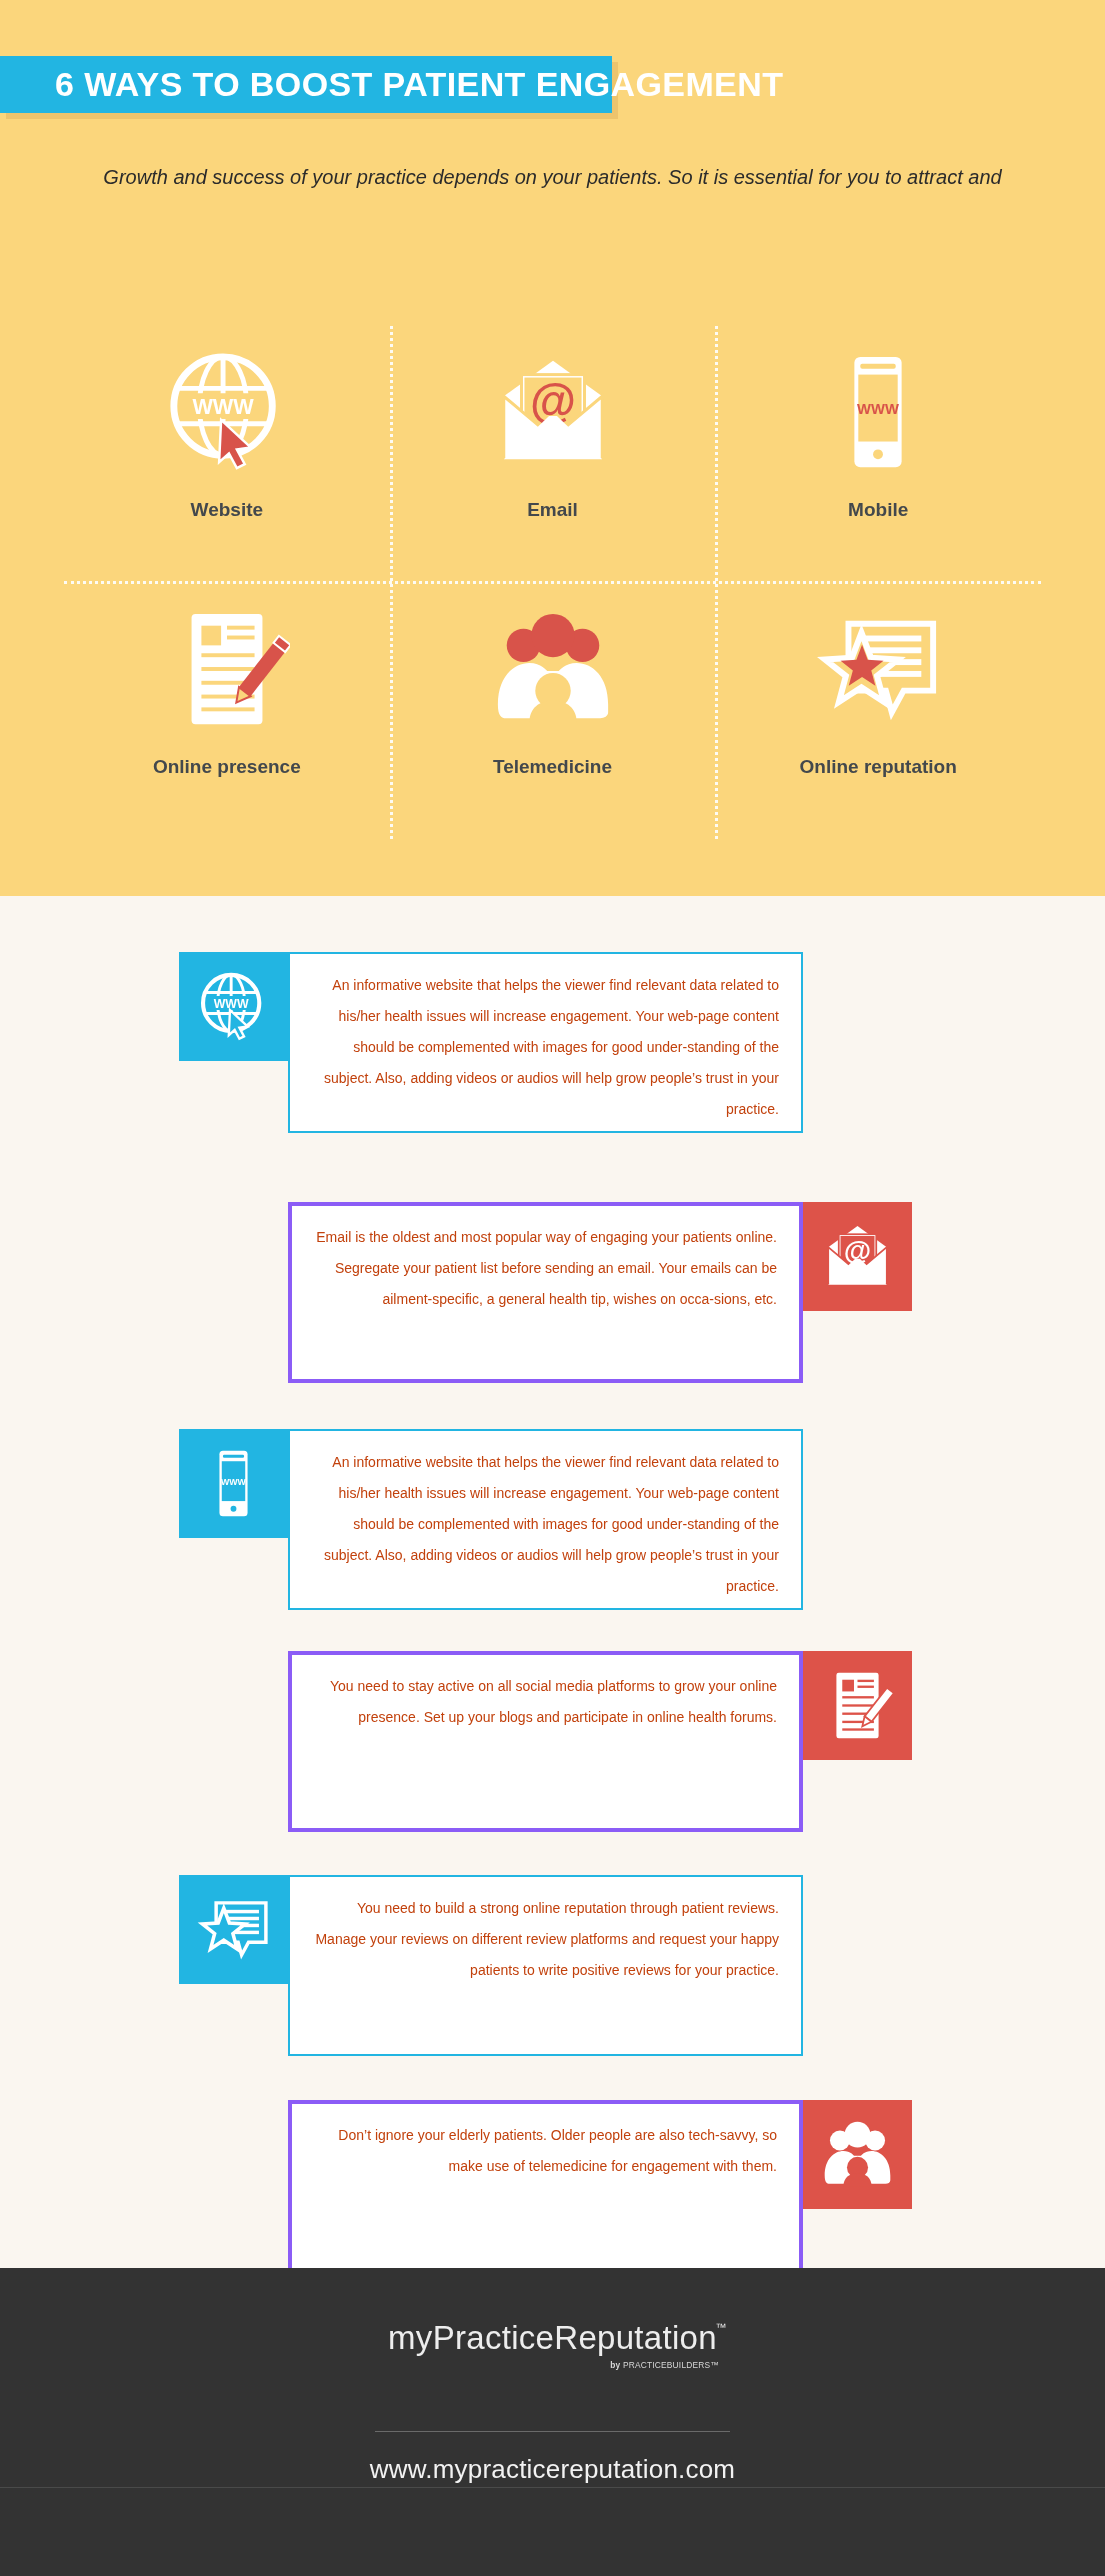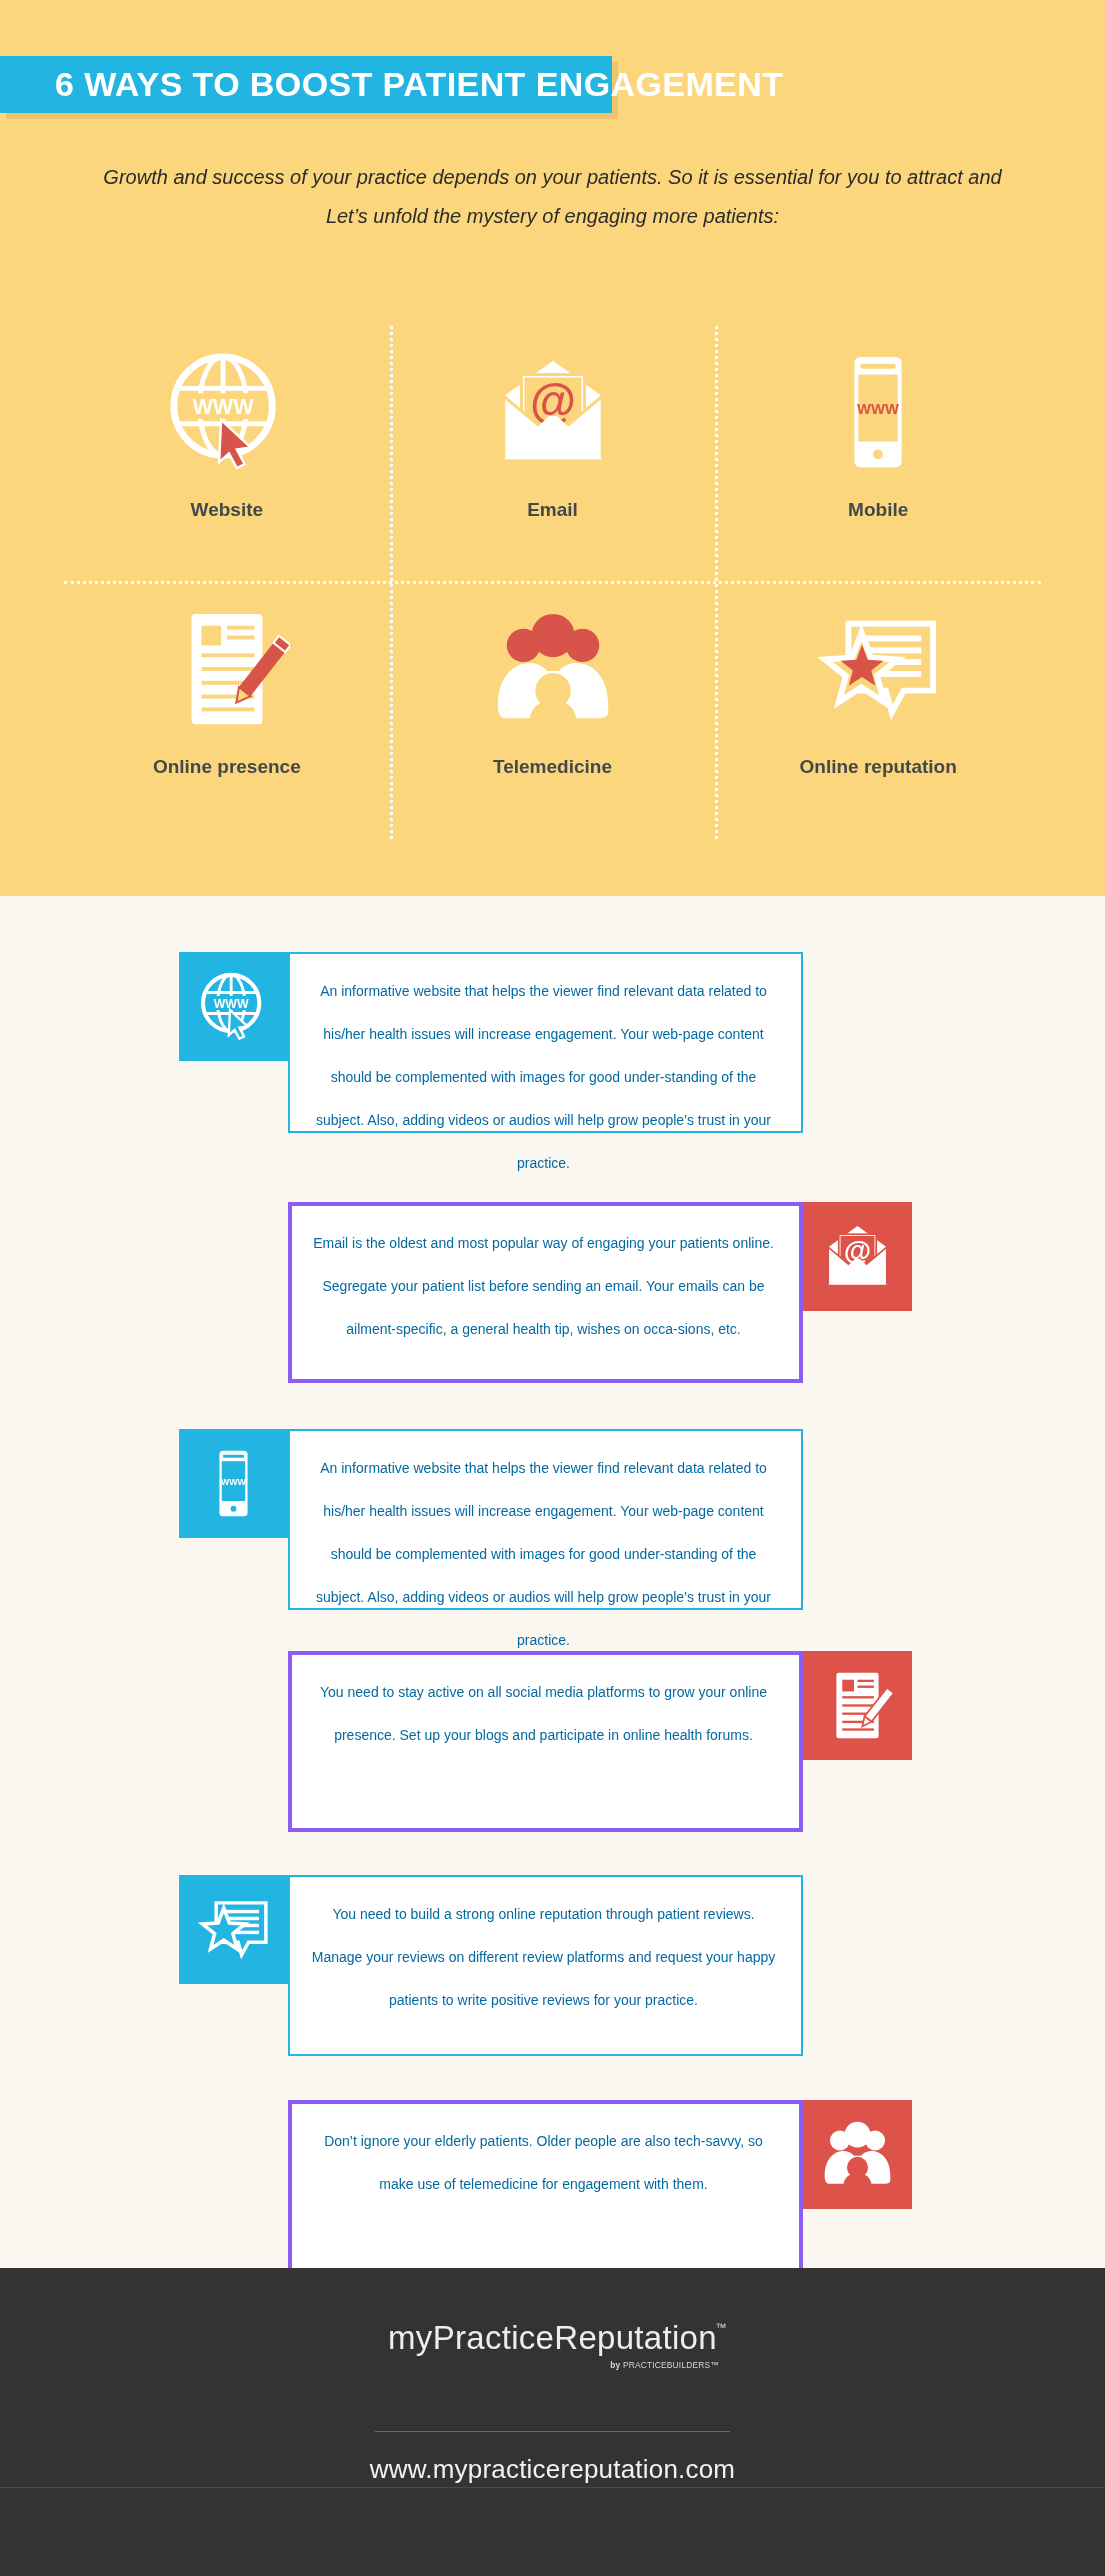--- a/index.html
+++ b/index.html
@@ -127,23 +127,23 @@
   .card .text-box {
     position: absolute;
     top: 0;
     width: 515px;
     height: 181px;
     background: #ffffff;
     padding: 16px 22px 0 18px;
   }
   .card .body-text {
     font-size: 14px;
-    line-height: 43px;
-    color: #0369a1;
-    text-align: center;
+    line-height: 31px;
+    color: #c2410c;
+    text-align: right;
   }
   
   .card.left .icon-box { left: 0; background: #22b5e2; }
   .card.left .text-box { left: 109px; border: 2px solid #22b5e2; }
   
   .card.right .icon-box { right: 0; background: #dd5349; }
   .card.right .text-box { left: 0; border: 4px solid #8b5cf6; }
 
   
   .footer {
@@ -224,21 +224,20 @@
 <div class="page">
 
   <div class="hero">
 
     <div class="title-bar">
       <span class="title-text">6 WAYS TO BOOST PATIENT ENGAGEMENT</span>
     </div>
 
     <div class="intro">
       <span class="ln">Growth and success of your practice depends on your patients. So it is essential for you to attract and</span>
-      <span class="ln">Let’s unfold the mystery of engaging more patients:</span>
     </div>
 
     <div class="icon-grid">
       <div class="vsep v1"></div>
       <div class="vsep v2"></div>
       <div class="hsep"></div>
 
       <div class="grid-row">
 
         <div class="grid-cell">

